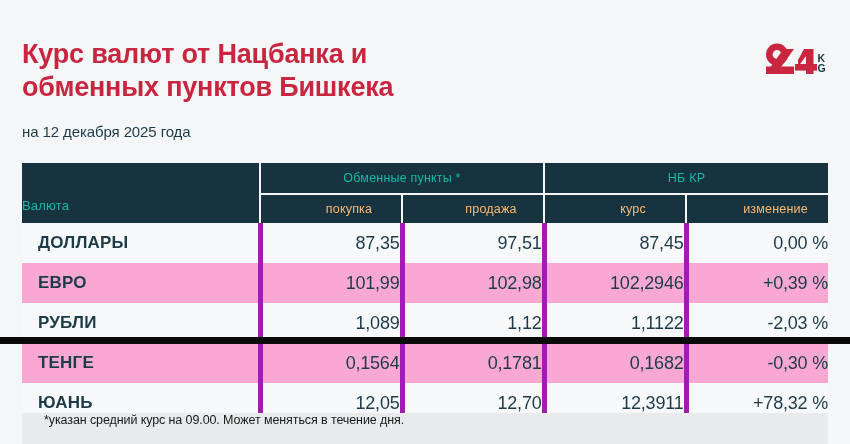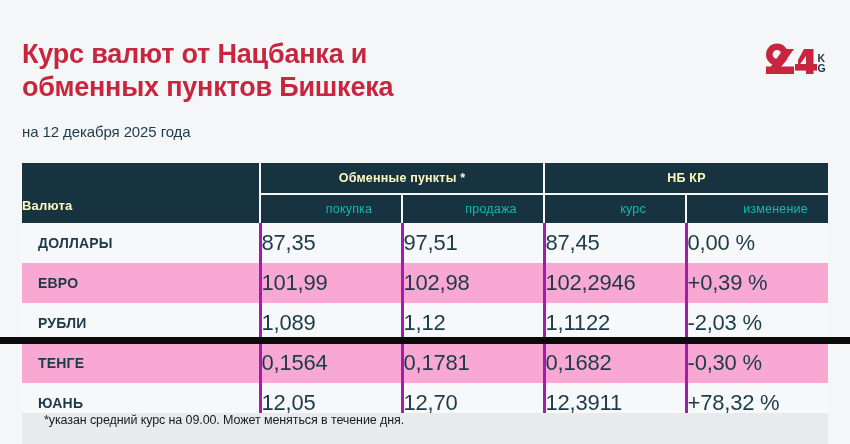--- a/index.html
+++ b/index.html
@@ -75,23 +75,23 @@
   }
   table.rates th,
   table.rates td {
     padding: 0;
     margin: 0;
   }
 
   
   .thead-dark th {
     background: #16333f;
-    color: #fef9c3;
+    color: #14b8a6;
     font-size: 12.5px;
-    font-weight: bold;
+    font-weight: normal;
     text-align: center;
     border-left: 2px solid #f5f6f8;
     border-bottom: 2px solid #f5f6f8;
     letter-spacing: 0.2px;
   }
   .thead-dark th.cur-head {
     text-align: left;
     padding-left: 0;
     border-left: none;
     vertical-align: bottom;
@@ -102,38 +102,38 @@
   .thead-dark th.group {
     height: 30px;
     line-height: 30px;
   }
   .thead-dark th.sub {
     height: 28px;
     line-height: 28px;
     font-weight: normal;
     font-size: 12.5px;
     border-bottom: none;
-    color: #14b8a6;
+    color: #fdba74;
     padding-left: 36px;
   }
 
   
   tbody tr td {
     height: 40px;
-    font-size: 22px;
+    font-size: 18px;
     color: #1c3b48;
-    text-align: left;
-    border-left: 3px solid #a21caf;
+    text-align: right;
+    border-left: 5px solid #a21caf;
     letter-spacing: -0.2px;
   }
   tbody tr td.currency {
     text-align: left;
     padding-left: 16px;
     font-weight: bold;
-    font-size: 14px;
+    font-size: 17px;
     letter-spacing: 0.2px;
     border-left: none;
   }
   tbody tr.odd td { background: #f7f8fa; }
   tbody tr.even td { background: #f9a8d4; }
 
   
   .footnote-band {
     position: absolute;
     left: 22px;

